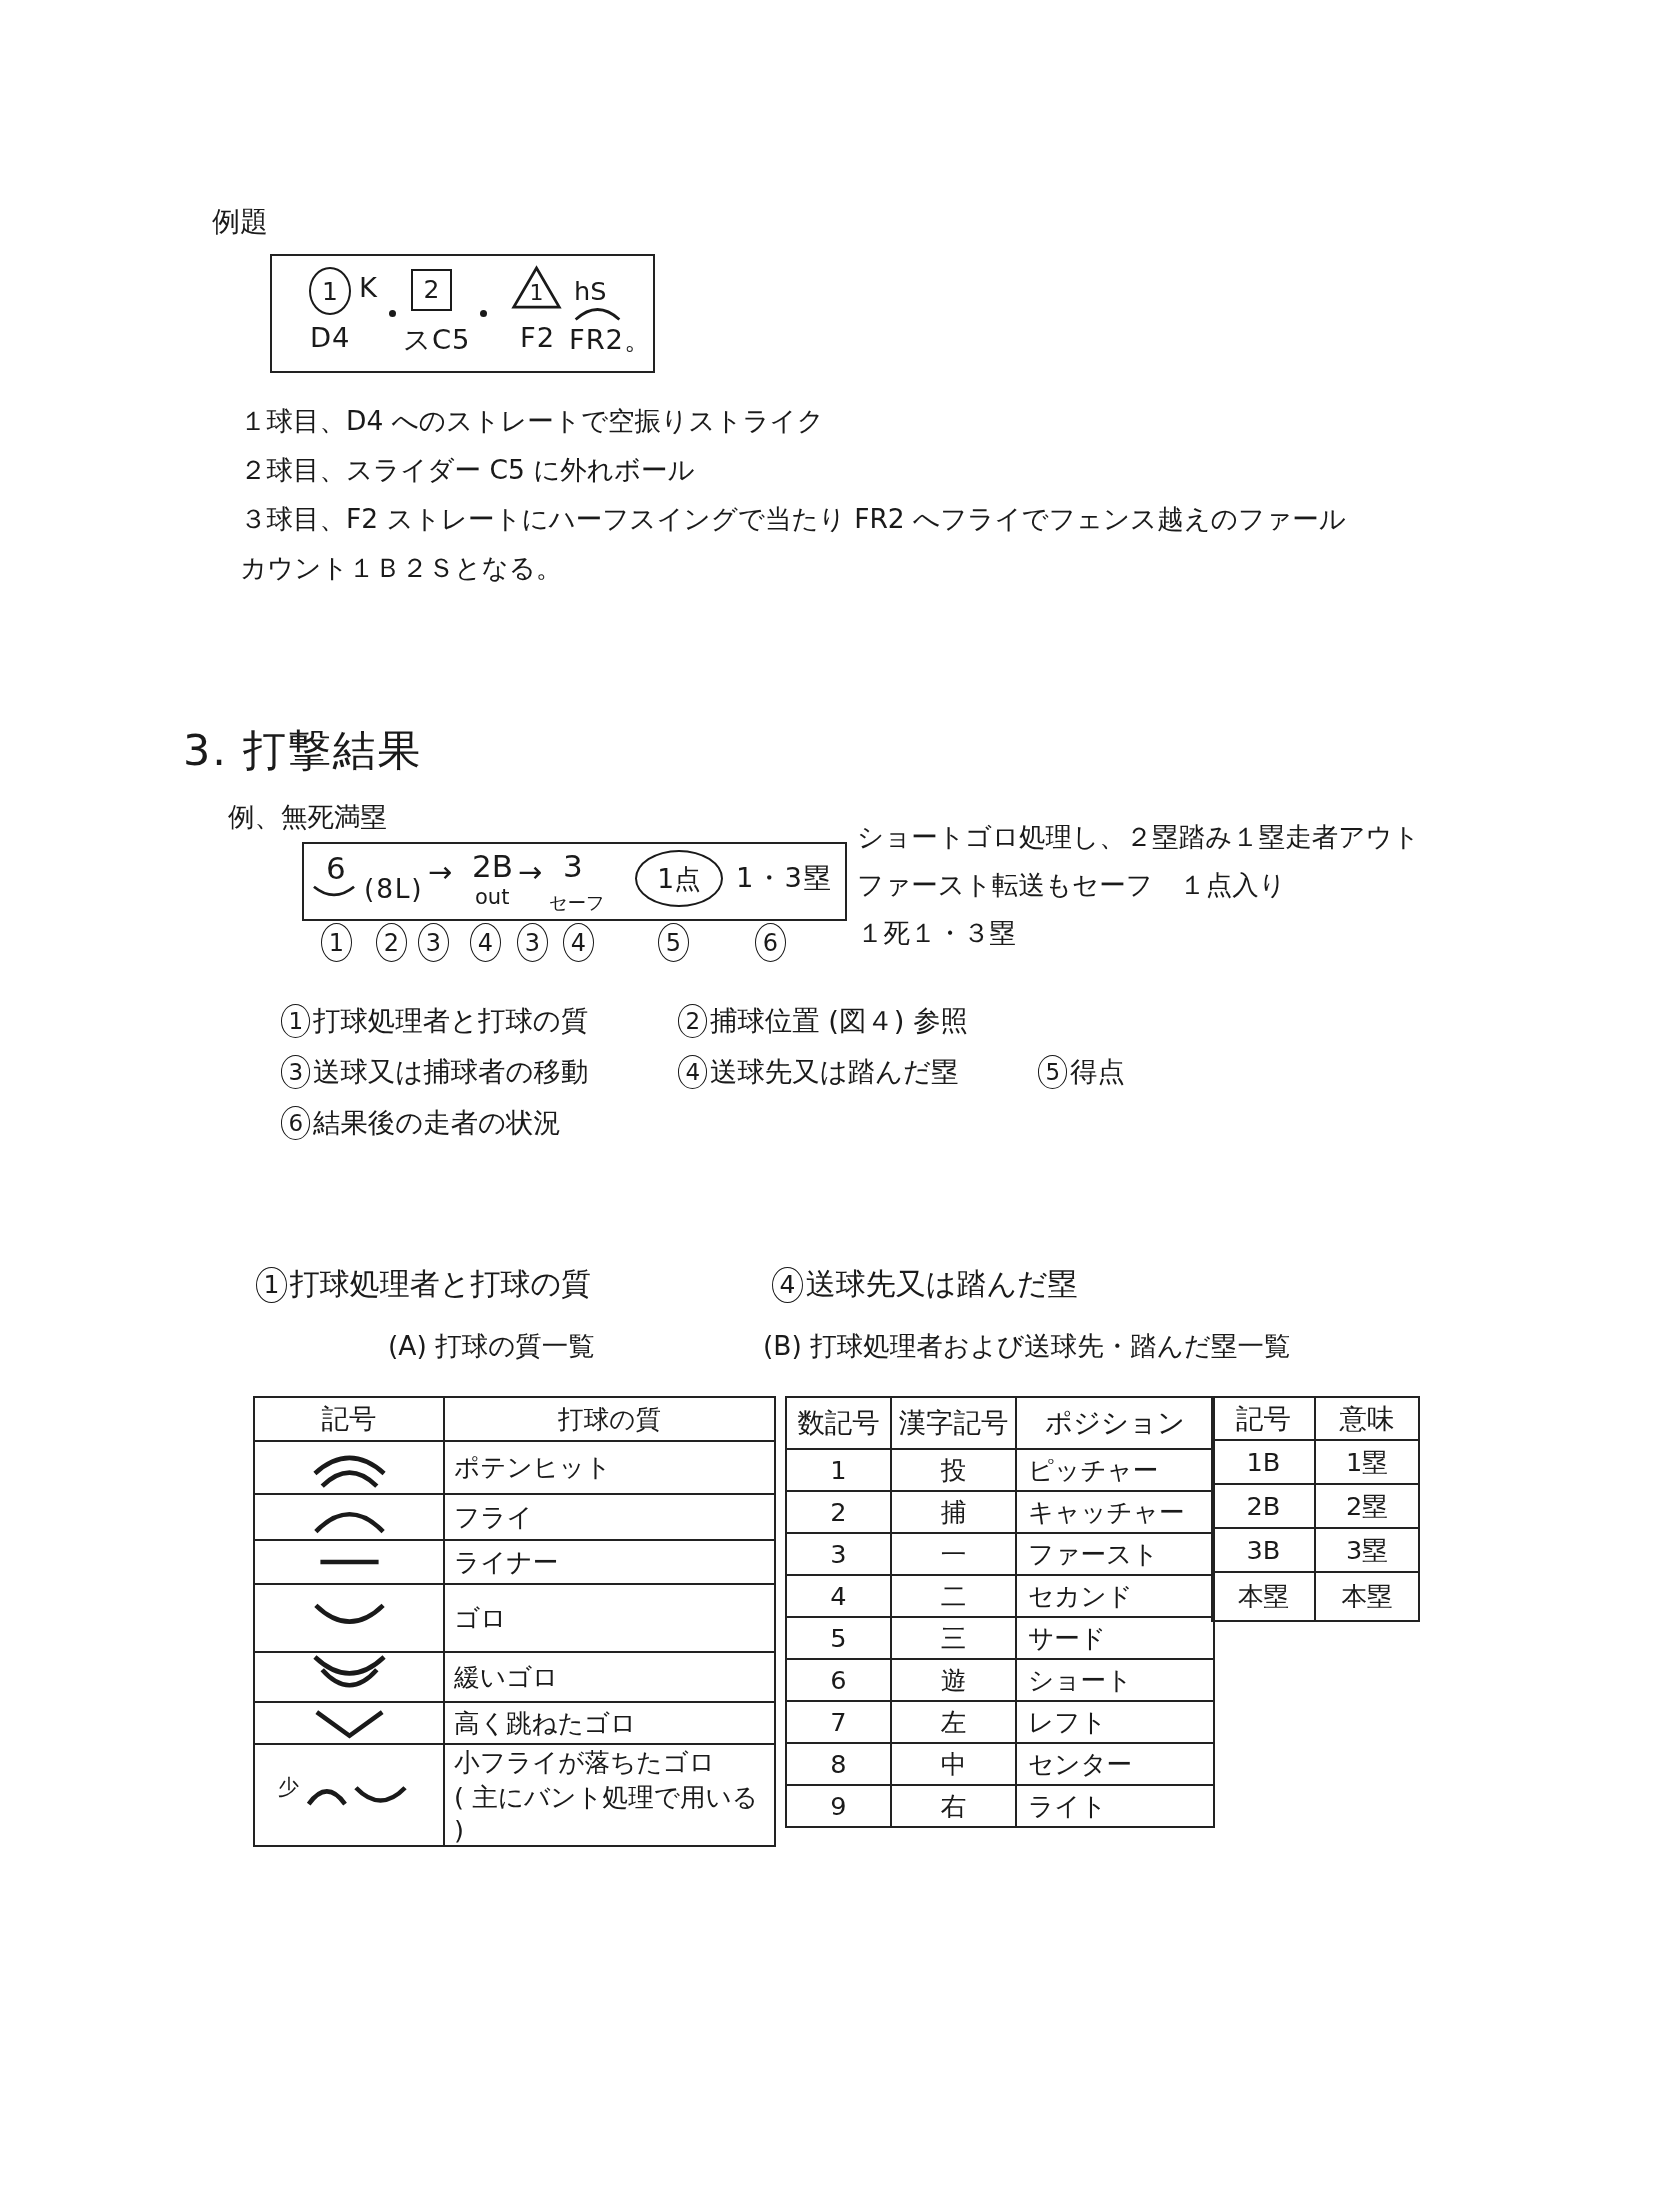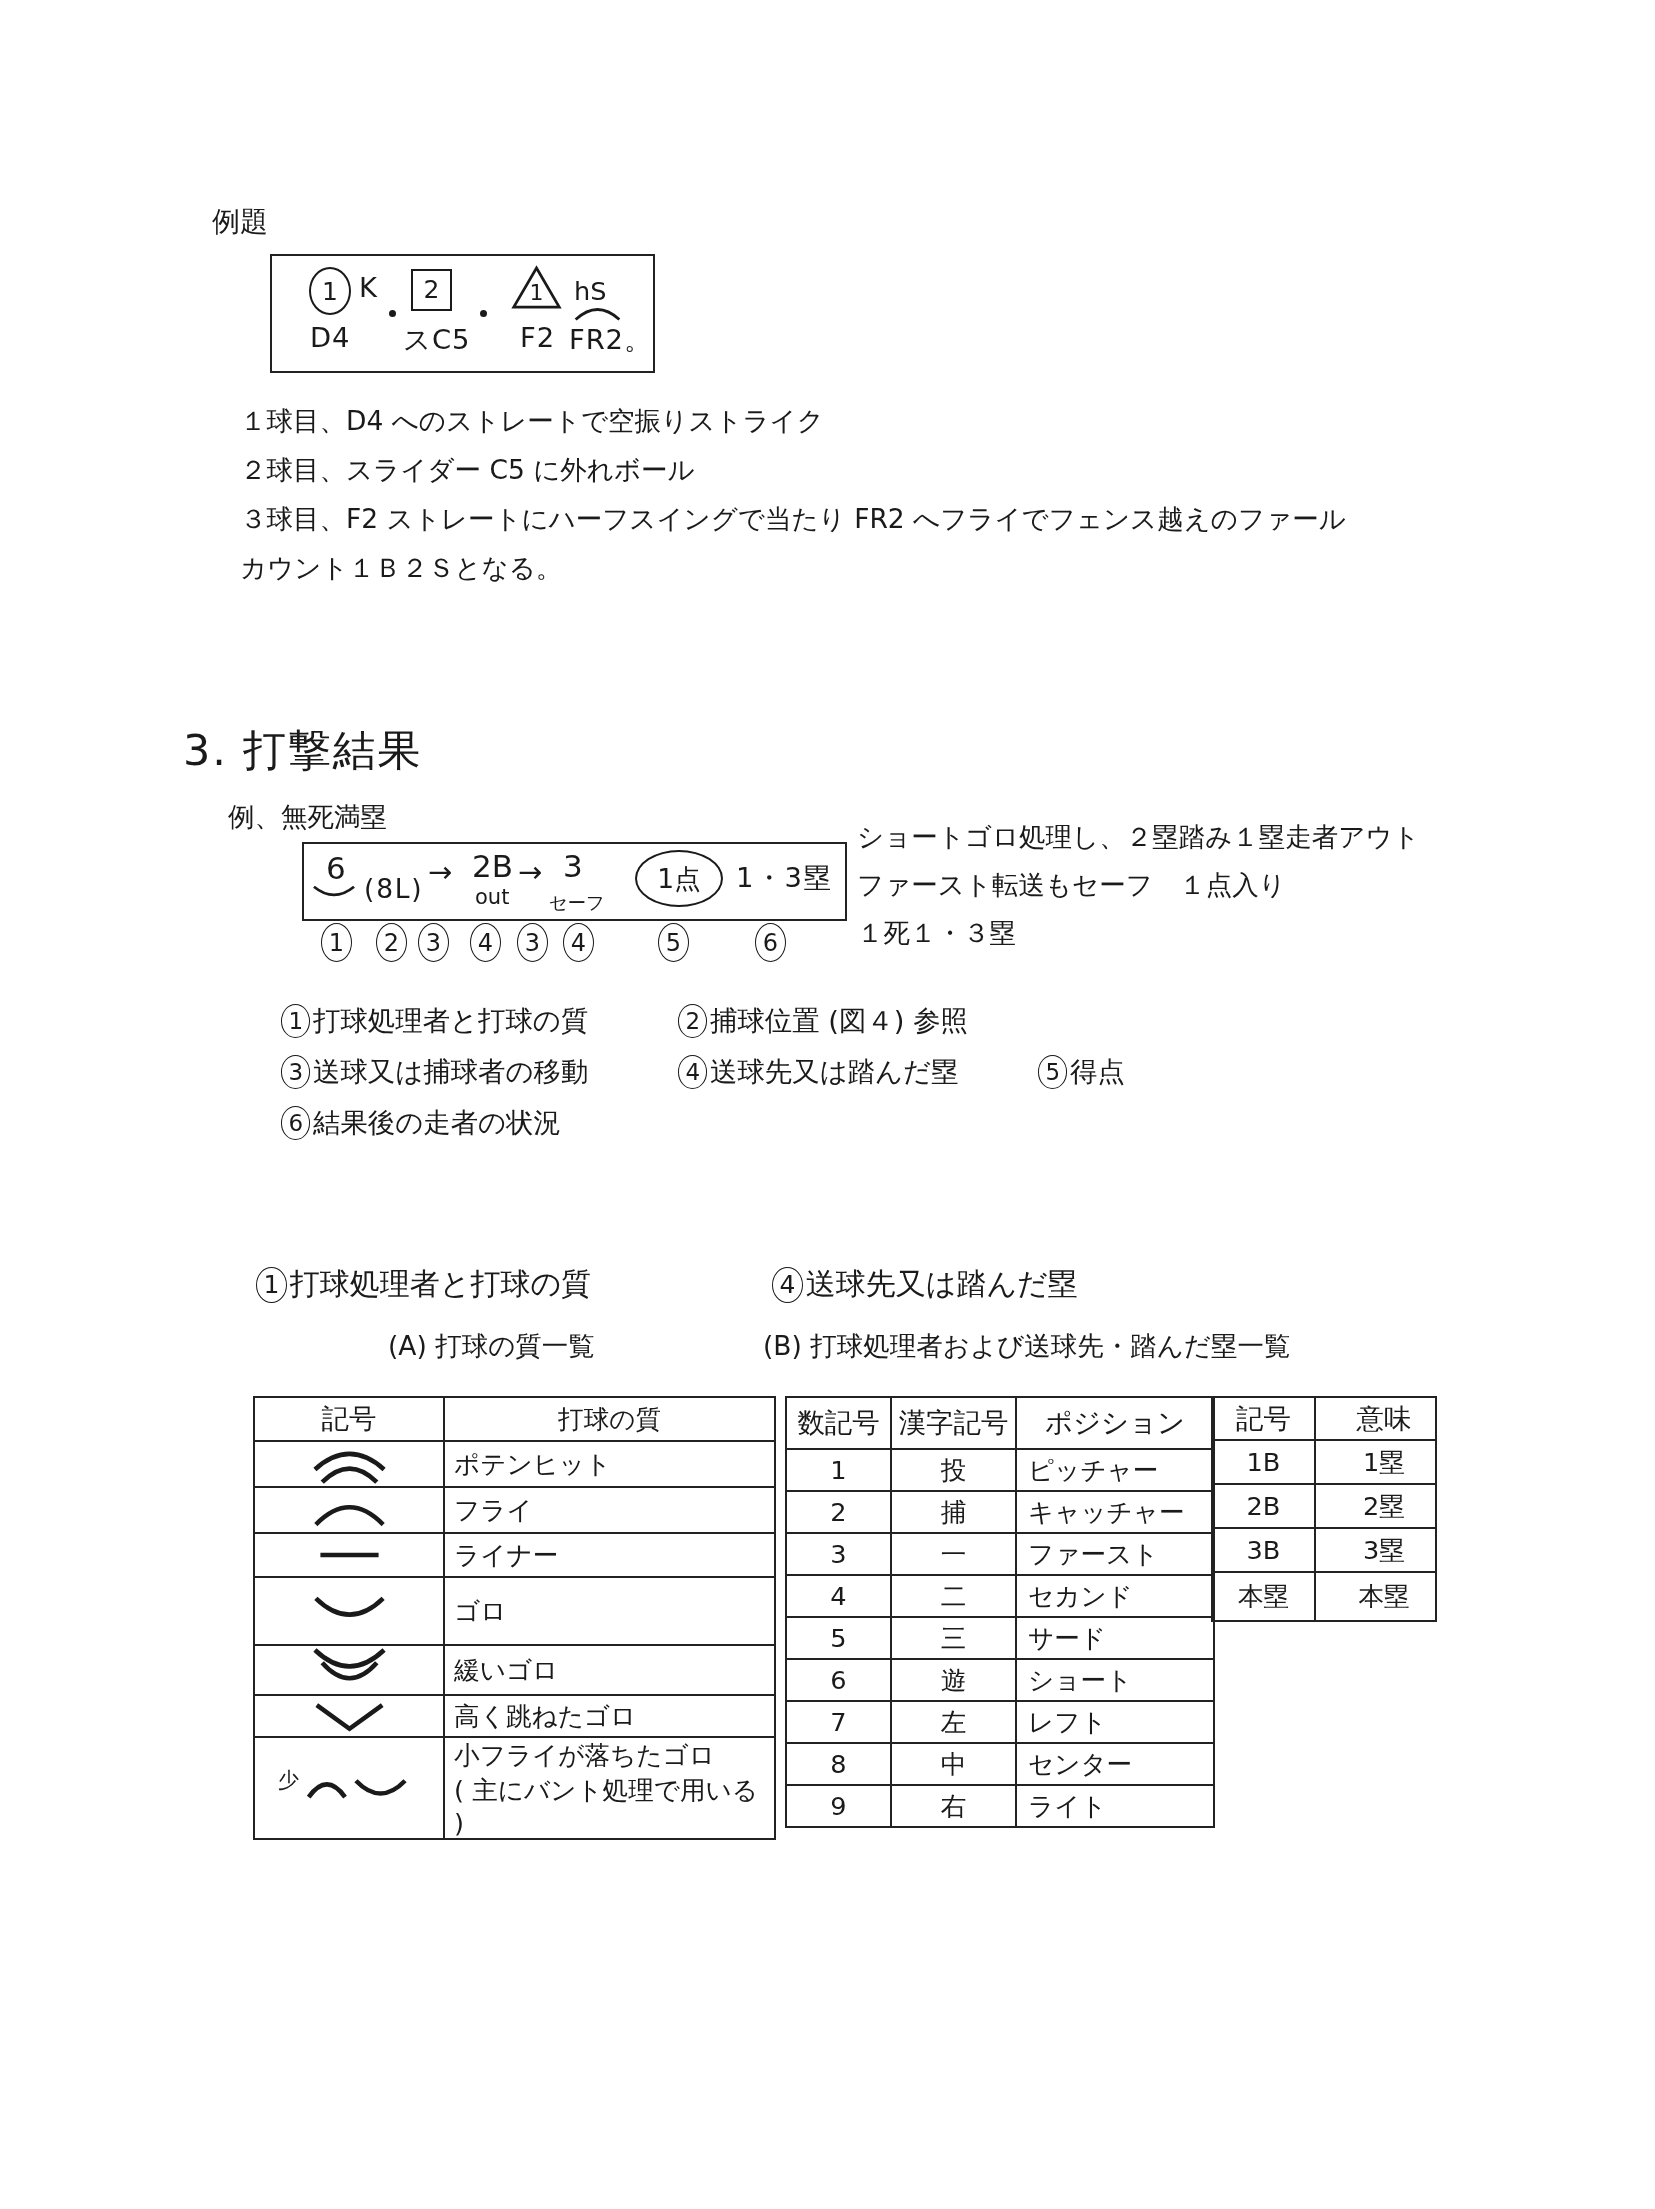--- a/index.html
+++ b/index.html
@@ -59,21 +59,21 @@
   .tA .c-sym{width:188px;text-align:center;vertical-align:middle;}
   .tA .c-desc{width:320px;font-size:25.6px;text-align:left;padding-left:9.1px;vertical-align:middle;}
   .tB{left:785px;top:1396px;}
   .tB td{font-size:25.6px;vertical-align:middle;}
   .tB .c-num{width:103px;text-align:center;}
   .tB .c-kanji{width:123px;text-align:center;}
   .tB .c-pos{width:185px;text-align:left;padding-left:11px;}
   .tC{left:1211px;top:1396px;}
   .tC td{font-size:25.6px;text-align:center;vertical-align:middle;}
   .tC .c1{width:101px;}
-  .tC .c2{width:102px;padding-left:17px;}
+  .tC .c2{width:102px;}
   .sym-cell{display:flex;align-items:center;justify-content:center;height:100%;}
   .prefix-sho{font-size:21px;margin:-16.4px 1.8px 0 0;}
 </style>
 </head>
 <body>
 
 <div class="abs ex1-title">例題</div>
 
 <div class="abs box1">
 
@@ -201,21 +201,21 @@
 </div>
 <div class="abs sub-h" style="left:388px;top:1328px;">(A) 打球の質一覧</div>
 <div class="abs sub-h" style="left:763px;top:1328px;">(B) 打球処理者および送球先・踏んだ塁一覧</div>
 
 <table class="tA">
   <tbody>
       <tr style="height:44px;">
     <th class="c-sym">記号</th>
     <th class="c-desc" style="text-align:center;padding-left:0;">打球の質</th>
   </tr>
-  <tr style="height:46px;">
+  <tr style="height:53px;">
     <td class="c-sym">
           <div class="sym-cell">
       <svg width="91" height="44" viewBox="0 0 100 48">
         <path d="M12 30 Q50 -4 88 30" stroke-width="5"></path>
               <path d="M20 44 Q50 14 80 44" stroke-width="5"></path>
       </svg>
           </div>
         </td>
     <td class="c-desc">ポテンヒット</td>
   </tr>

